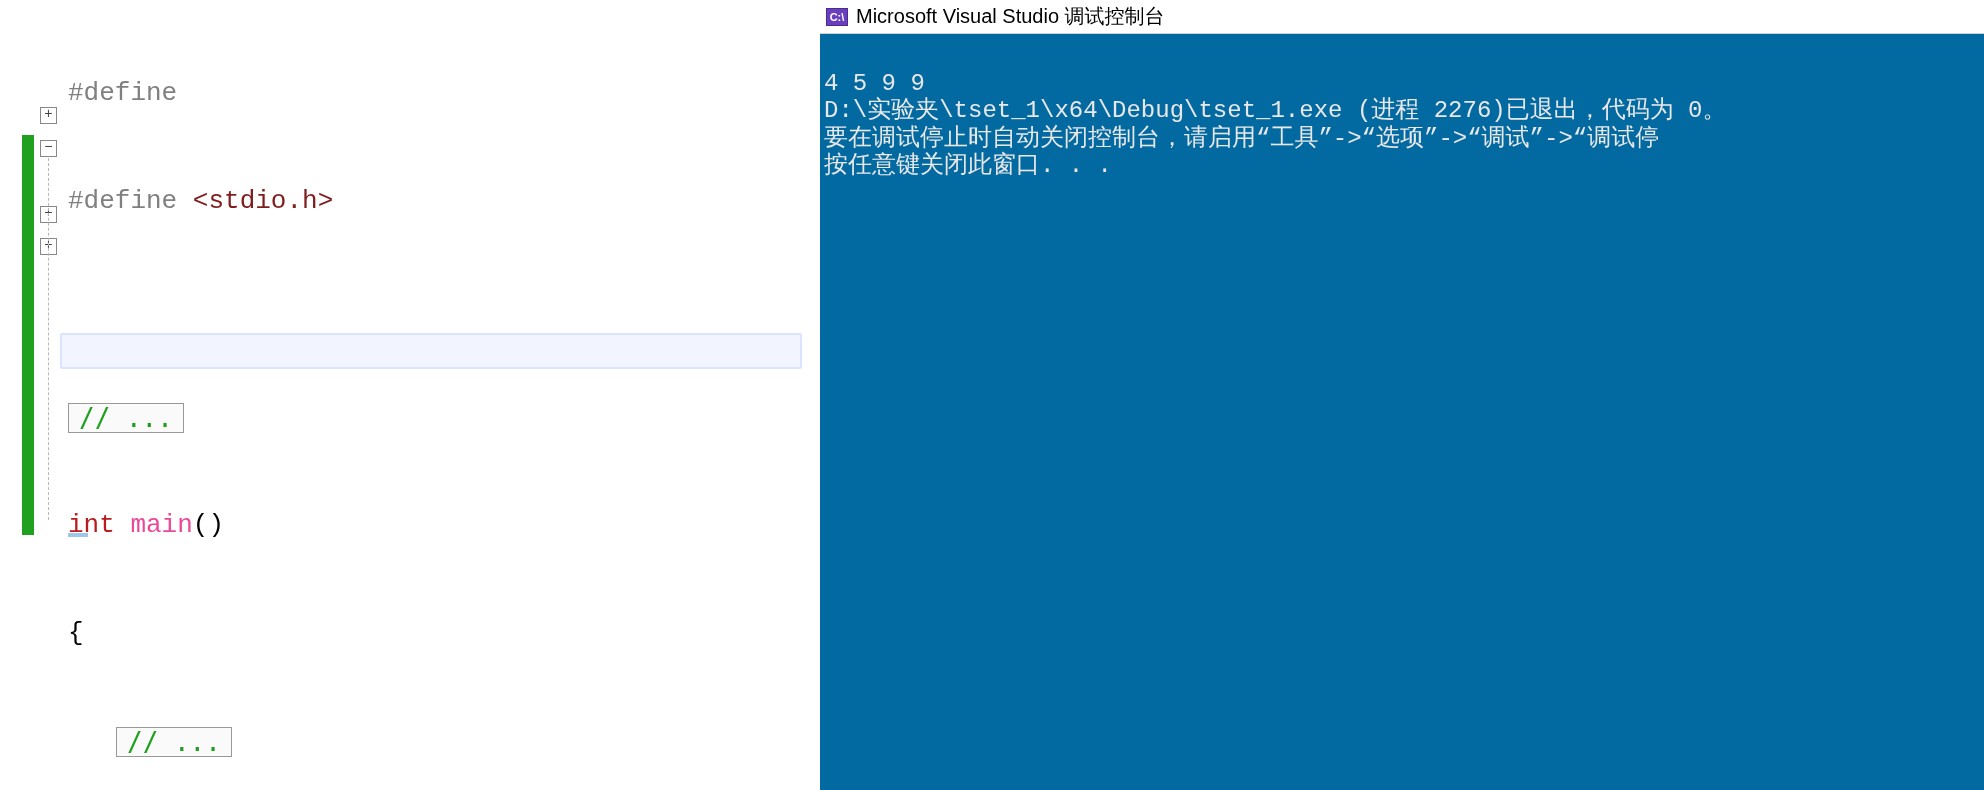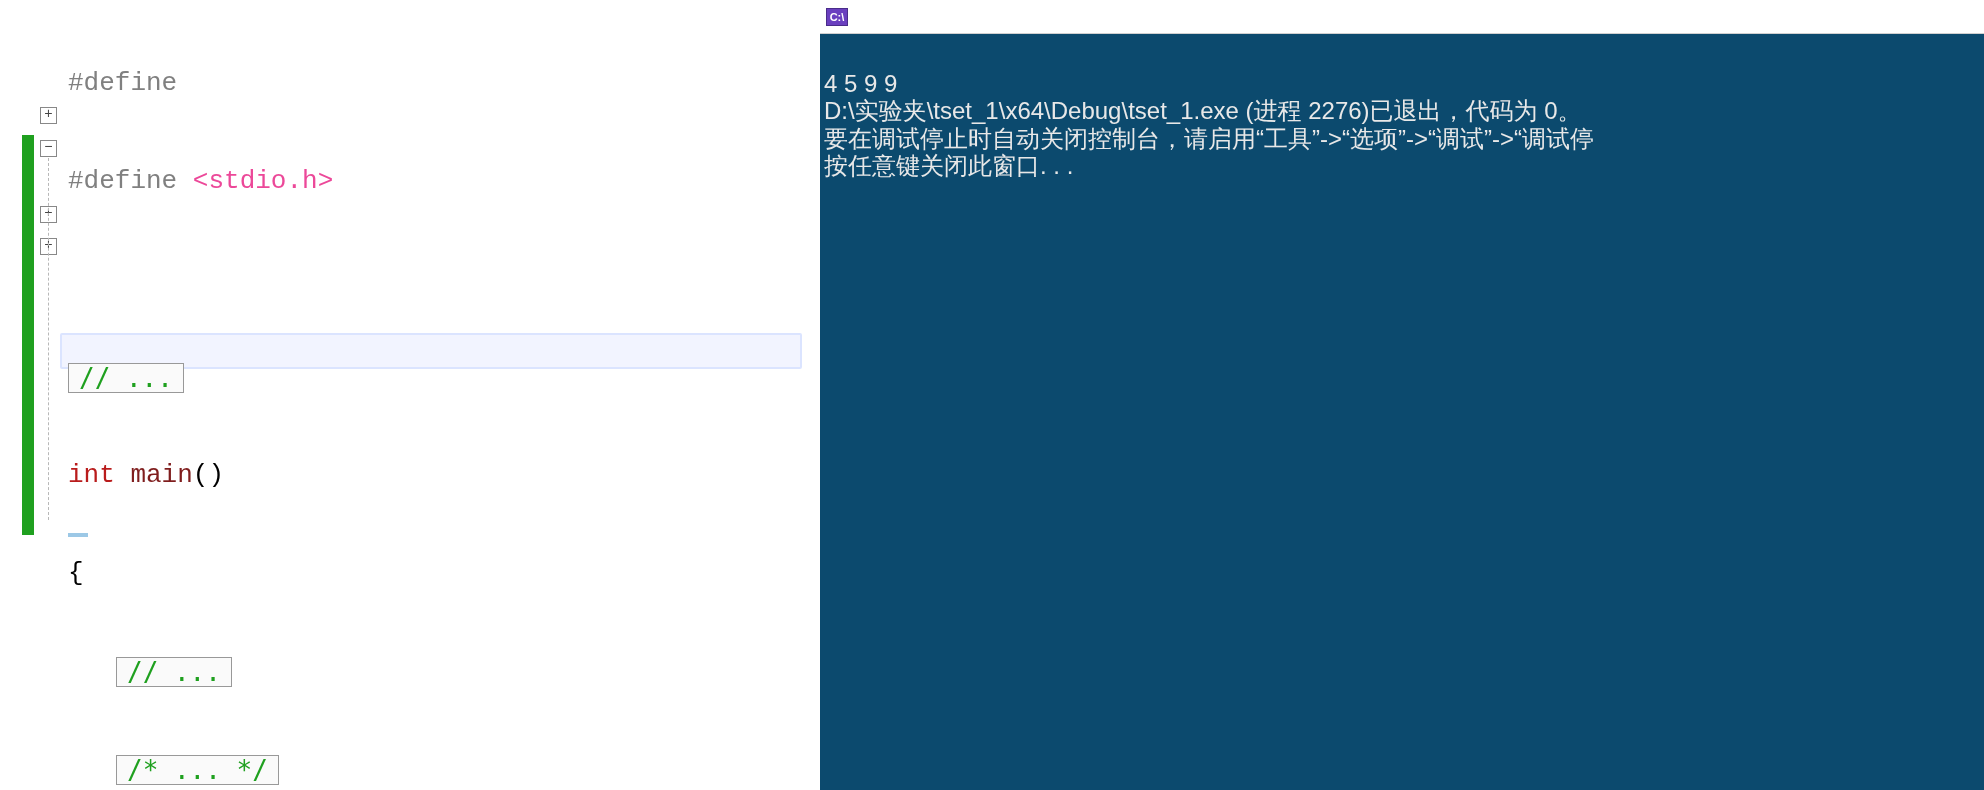--- a/index.html
+++ b/index.html
@@ -48,23 +48,23 @@
   .code {
     position: absolute;
     left: 68px;
     top: 2px;
     white-space: pre;
   }
   .line { height: 33px; display: flex; align-items: center; }
   .line.empty { height: 33px; }
   .k-pre   { color: #808080; }
   .k-macro { color: #9a32cd; }
-  .k-inc   { color: #ec4899; }
+  .k-inc   { color: #7f1d1d; }
   .k-type  { color: #b91c1c; }
-  .k-func  { color: #7f1d1d; }
+  .k-func  { color: #ec4899; }
   .k-punc  { color: #000; }
   .collapsed-box {
     display: inline-block;
     border: 1px solid #999;
     background: #fafafa;
     color: #1fa01f;
     padding: 0 10px;
     font-family: Consolas, monospace;
     height: 30px;
     line-height: 28px;
@@ -72,21 +72,21 @@
   .current-line-hl {
     position: absolute;
     left: 60px;
     width: 742px;
     height: 36px;
     background: #f2f4ff;
     border: 2px solid #dbe4ff;
     border-radius: 2px;
     z-index: 0;
   }
-  .code .line { position: relative; z-index: 1; }
+  .code .line { position: relative; z-index: 1; margin-top: 10px; }
   .end-marker {
     position: absolute;
     width: 20px;
     border-bottom: 4px solid #9cc8e6;
   }
 
   
   .console-wrap {
     flex: 1;
     height: 100%;
@@ -111,23 +111,23 @@
     font-size: 11px;
     font-weight: bold;
     display: inline-flex;
     align-items: center;
     justify-content: center;
     margin-right: 8px;
     border: 1px solid #4a2c8a;
   }
   .console {
     flex: 1;
-    background: #0c4a6e;
+    background: #0369a1;
     color: #e8e8e8;
-    font-family: Liberation Sans, sans-serif;
+    font-family: Liberation Mono, monospace;
     font-size: 24px;
     line-height: 1.15;
     padding: 8px 4px 4px 4px;
     white-space: pre;
     overflow: hidden;
   }
 </style>
 </head>
 <body>
 
@@ -183,20 +183,21 @@
     
     
   </div>
 
   <div class="end-marker" style="left:68px; top:533px;"></div>
 </div>
 
 <div class="console-wrap">
   <div class="titlebar">
     <span class="icon">C:\</span>
+    <span>Microsoft Visual Studio 调试控制台</span>
   </div>
   <div class="console">
 <span>4 5 9 9</span>
 <span>D:\实验夹\tset_1\x64\Debug\tset_1.exe (进程 2276)已退出，代码为 0。</span>
 <span>要在调试停止时自动关闭控制台，请启用“工具”-&gt;“选项”-&gt;“调试”-&gt;“调试停</span>
 <span>按任意键关闭此窗口. . .</span>
   </div>
 </div>
 
 </body></html>

